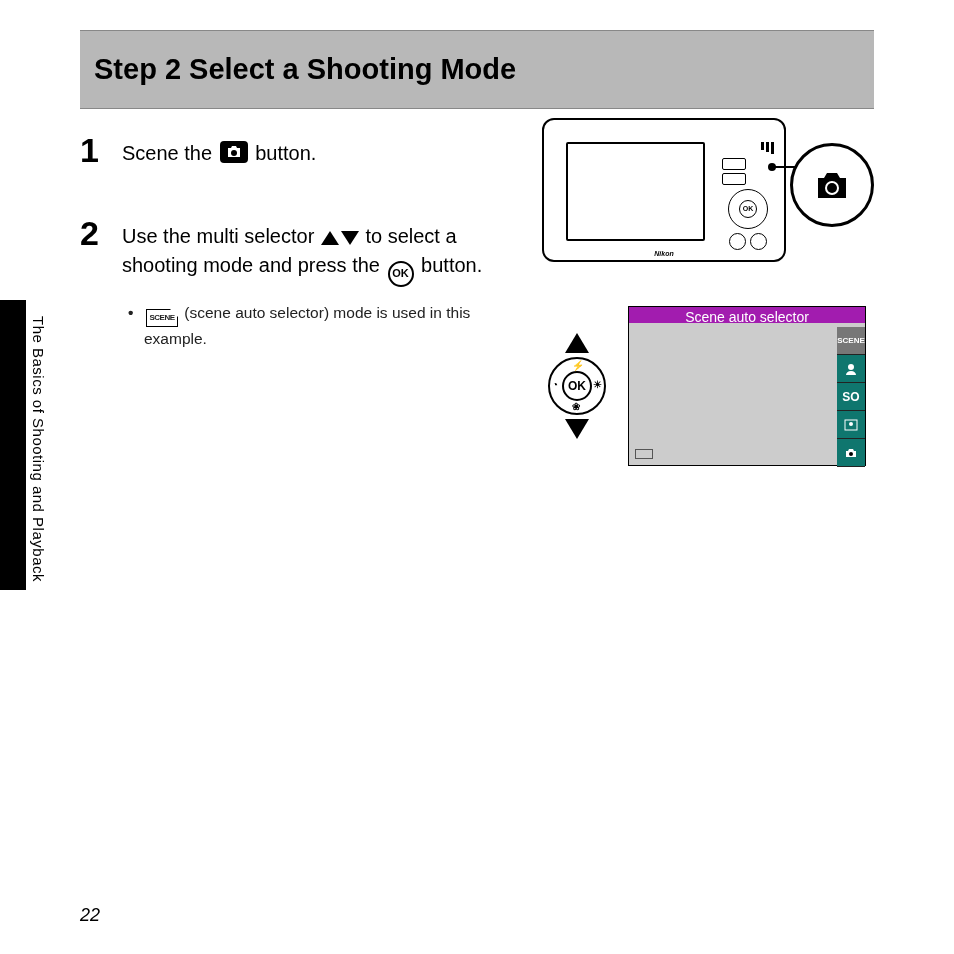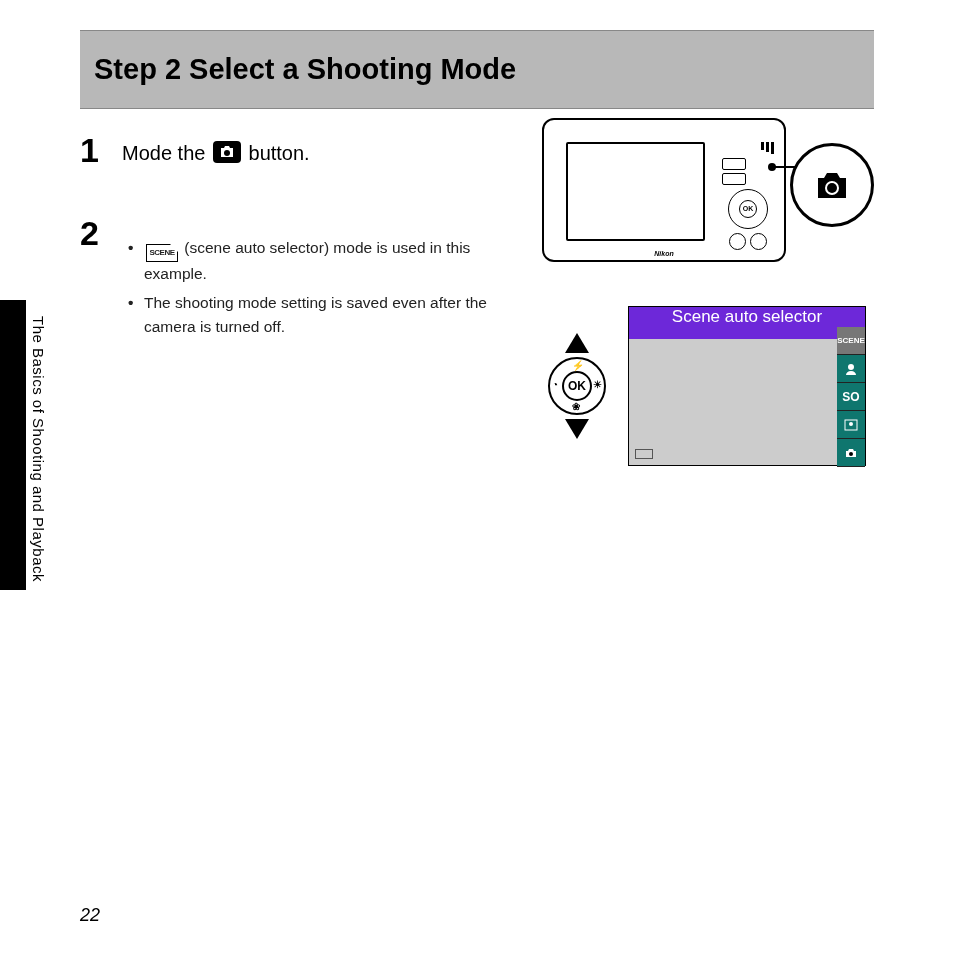--- a/index.html
+++ b/index.html
@@ -37,21 +37,21 @@
 .callout-line{position:absolute;right:74px;top:48px;width:28px;height:2px;background:#000}
 .callout-line:before{content:"";position:absolute;left:-4px;top:-3px;width:8px;height:8px;background:#000;border-radius:50%}
 .fig2{position:absolute;right:80px;top:306px;width:332px;height:170px;display:flex;align-items:flex-start;gap:16px}
 .selector-wrap{width:70px;position:relative;height:160px;display:flex;flex-direction:column;align-items:center;justify-content:center}
 .selector-tri-up{width:0;height:0;border-left:12px solid transparent;border-right:12px solid transparent;border-bottom:20px solid #000;margin-bottom:4px}
 .selector-tri-down{width:0;height:0;border-left:12px solid transparent;border-right:12px solid transparent;border-top:20px solid #000;margin-top:4px}
 .selector-ring{width:54px;height:54px;border:2px solid #000;border-radius:50%;position:relative;display:flex;align-items:center;justify-content:center}
 .selector-center{width:26px;height:26px;border:2px solid #000;border-radius:50%;font-size:12px;font-weight:bold;display:flex;align-items:center;justify-content:center}
 .selector-glyph{position:absolute;font-size:10px;font-weight:bold}
 .menu-screen{width:236px;height:158px;background:#ccc;border:1px solid #000;position:relative}
-.menu-title{height:32px;background:#6d28d9;color:#fff;font-size:17px;text-align:center;line-height:20px}
+.menu-title{height:16px;background:#a21caf;color:#fff;font-size:14px;text-align:center;line-height:20px}
 .menu-side{position:absolute;right:0;top:20px;width:28px}
 .menu-item{height:27px;background:#0f766e;color:#fff;font-size:10px;display:flex;align-items:center;justify-content:center;border-bottom:1px solid #222}
 .menu-item.sel{background:#777}
 .menu-scene{font-size:8px;font-weight:bold}
 .menu-batt{position:absolute;left:6px;bottom:6px;width:16px;height:8px;border:1px solid #555}
 .step2-row{display:flex;gap:30px}
 .step2-textcol{width:390px}
 </style>
 </head>
 <body>
@@ -61,21 +61,21 @@
   <div class="sidebar-text">The Basics of Shooting and Playback</div>
 
   <div class="heading-bar">
     <h1>Step 2 Select a Shooting Mode</h1>
   </div>
 
   <div class="step">
     <div class="step-num">1</div>
     <div class="step-body">
       <div class="step-text">
-        <span>Mode the </span><span class="icon-box"><svg width="18" height="16" viewBox="0 0 18 16">
+        <span>Scene the </span><span class="icon-box"><svg width="18" height="16" viewBox="0 0 18 16">
               <path fill="#fff" d="M3 4h3l1-2h4l1 2h3v9H3z"></path>
               <circle cx="9" cy="9" r="3" fill="#000"></circle>
             </svg></span><span> button.</span>
       </div>
     </div>
   </div>
 
   <div class="fig1">
     <div class="camera-back">
       <div class="camera-screen"></div>
@@ -103,23 +103,25 @@
           <circle cx="20" cy="20" r="5" fill="#000"></circle>
         </svg>
     </div>
   </div>
 
   <div class="step" style="margin-top:48px">
     <div class="step-num">2</div>
     <div class="step-body">
       <div class="step2-row">
         <div class="step2-textcol">
+          <div class="step-text">
+            <span>Use the multi selector </span><span class="tri-up"></span><span class="tri-down"></span><span> to select a shooting mode and press the </span><span class="ok-icon">OK</span><span> button.</span>
+          </div>
           <ul class="bullets">
             <li><span class="scene-icon">SCENE</span><span> (scene auto selector) mode is used in this example.</span></li>
-            <li><span>The shooting mode setting is saved even after the camera is turned off.</span></li>
           </ul>
         </div>
       </div>
     </div>
   </div>
 
   <div class="fig2">
     <div class="selector-wrap">
       <div class="selector-tri-up"></div>
       <div class="selector-ring">

